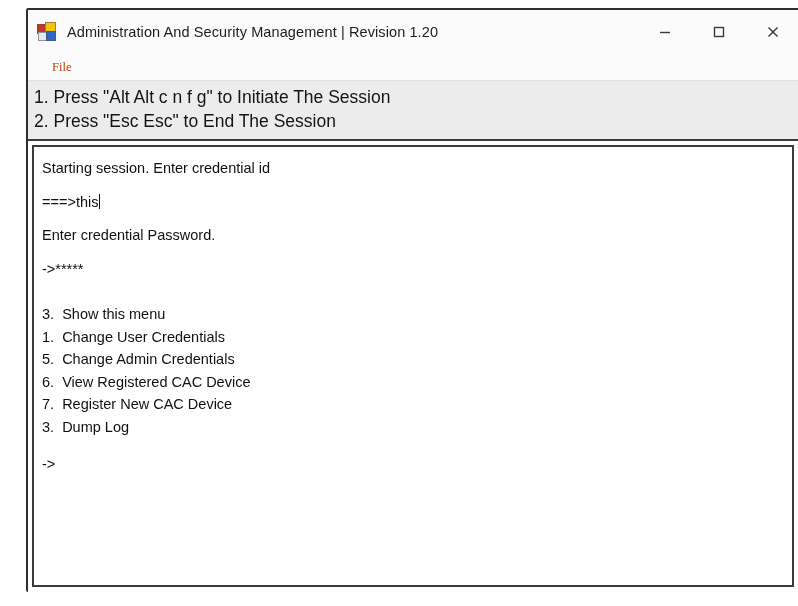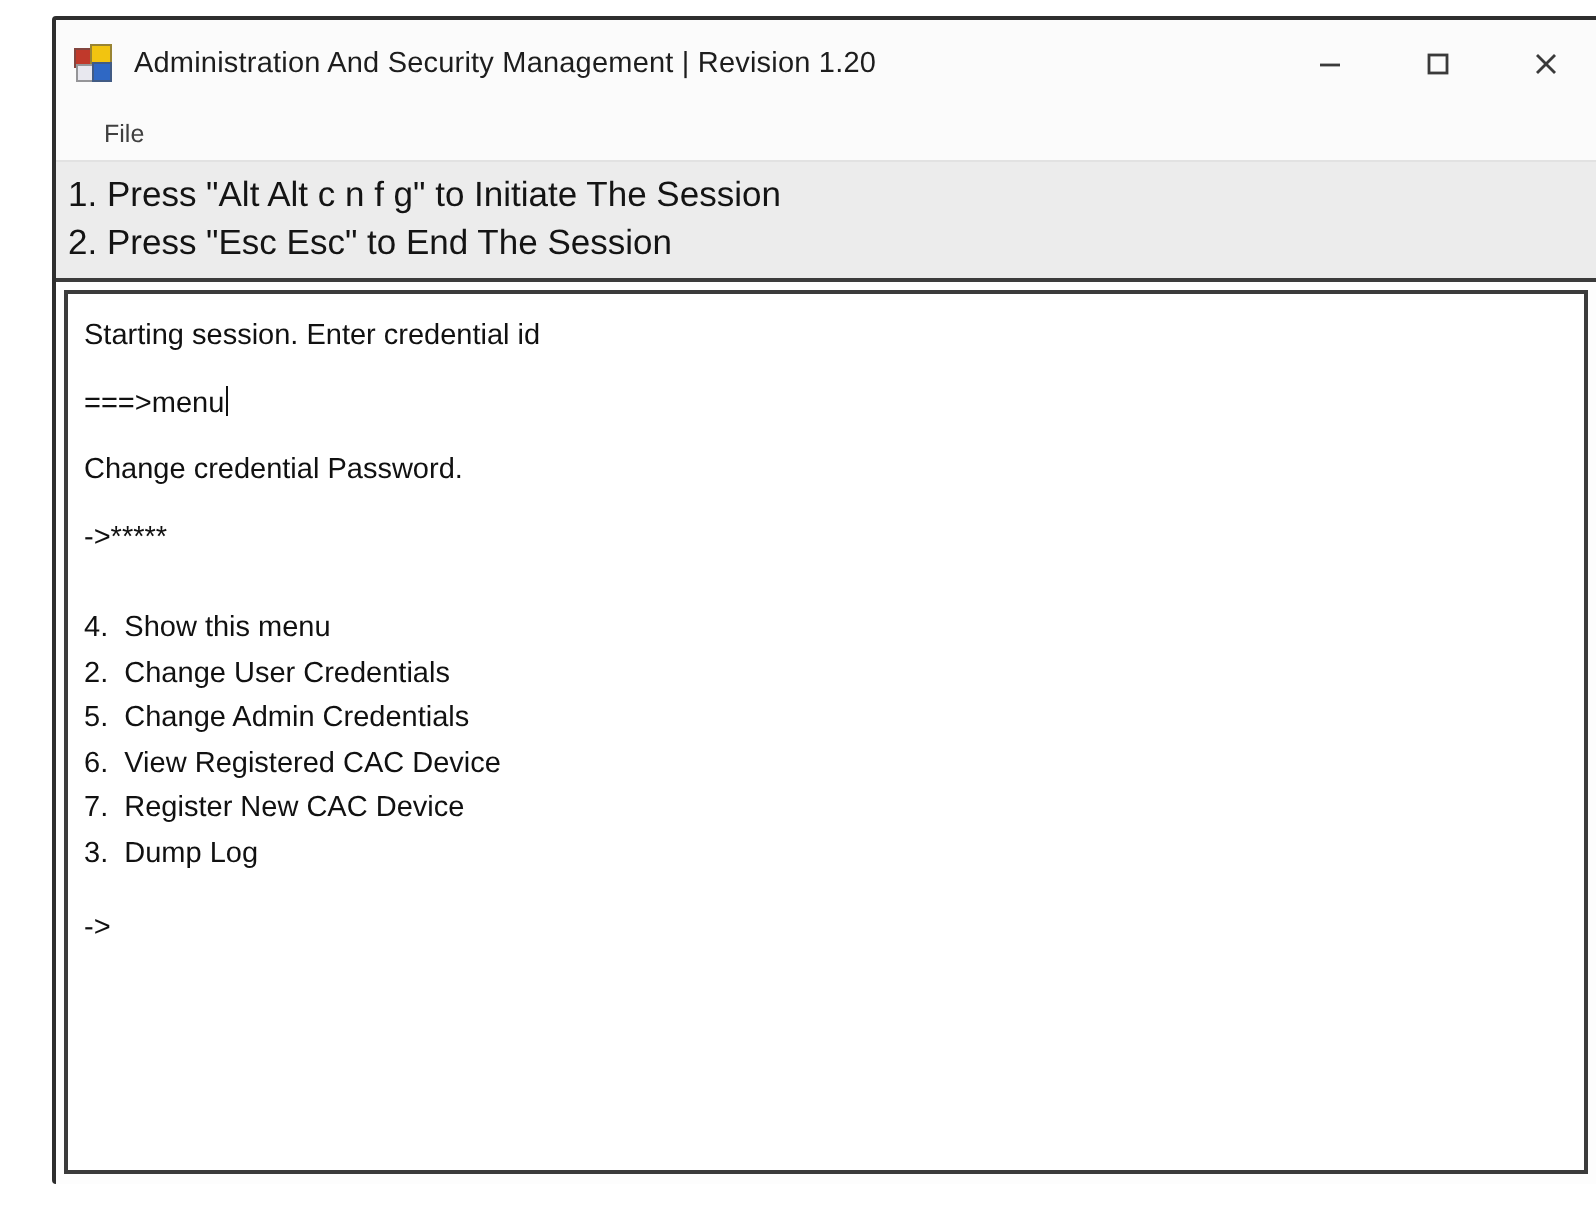--- a/index.html
+++ b/index.html
@@ -100,24 +100,24 @@
   .menubar {
     height: 26px;
     background: #fbfbfb;
     display: flex;
     align-items: center;
     padding-left: 18px;
     box-sizing: border-box;
   }
   .menu-item {
     font-size: 12.5px;
-    color: #404040;
+    color: #c2410c;
     padding: 2px 6px;
     cursor: default;
-    font-family: Liberation Sans, sans-serif;
+    font-family: Liberation Serif, serif;
   }
 
   
   .instructions {
     background: #ececec;
     border-top: 1px solid #e2e2e2;
     border-bottom: 2px solid #3b3b3b;
     padding: 4px 0 6px 6px;
     box-sizing: border-box;
   }
@@ -216,36 +216,36 @@
       <div class="instr-line">2. Press "Esc Esc" to End The Session</div>
     </div>
 
     <div class="outer-pad">
       <div class="terminal">
 
         <div class="term-line">Starting session. Enter credential id</div>
 
         <div class="term-line blank"></div>
 
-        <div class="term-line"><span>===&gt;</span><span>menu</span><span class="caret"></span></div>
-
-        <div class="term-line blank"></div>
-
-        <div class="term-line">Change credential Password.</div>
+        <div class="term-line"><span>===&gt;</span><span>this</span><span class="caret"></span></div>
+
+        <div class="term-line blank"></div>
+
+        <div class="term-line">Enter credential Password.</div>
 
         <div class="term-line blank"></div>
 
         <div class="term-line"><span>-&gt;</span><span>*****</span></div>
 
         <div class="term-line blank"></div>
         <div class="term-line blank"></div>
 
         <div class="menu-list">
-          <div class="term-line">4.  Show this menu</div>
-          <div class="term-line">2.  Change User Credentials</div>
+          <div class="term-line">3.  Show this menu</div>
+          <div class="term-line">1.  Change User Credentials</div>
           <div class="term-line">5.  Change Admin Credentials</div>
           <div class="term-line">6.  View Registered CAC Device</div>
           <div class="term-line">7.  Register New CAC Device</div>
           <div class="term-line">3.  Dump Log</div>
         </div>
 
         <div class="term-line prompt-tail">-&gt;</div>
 
       </div>
     </div>

